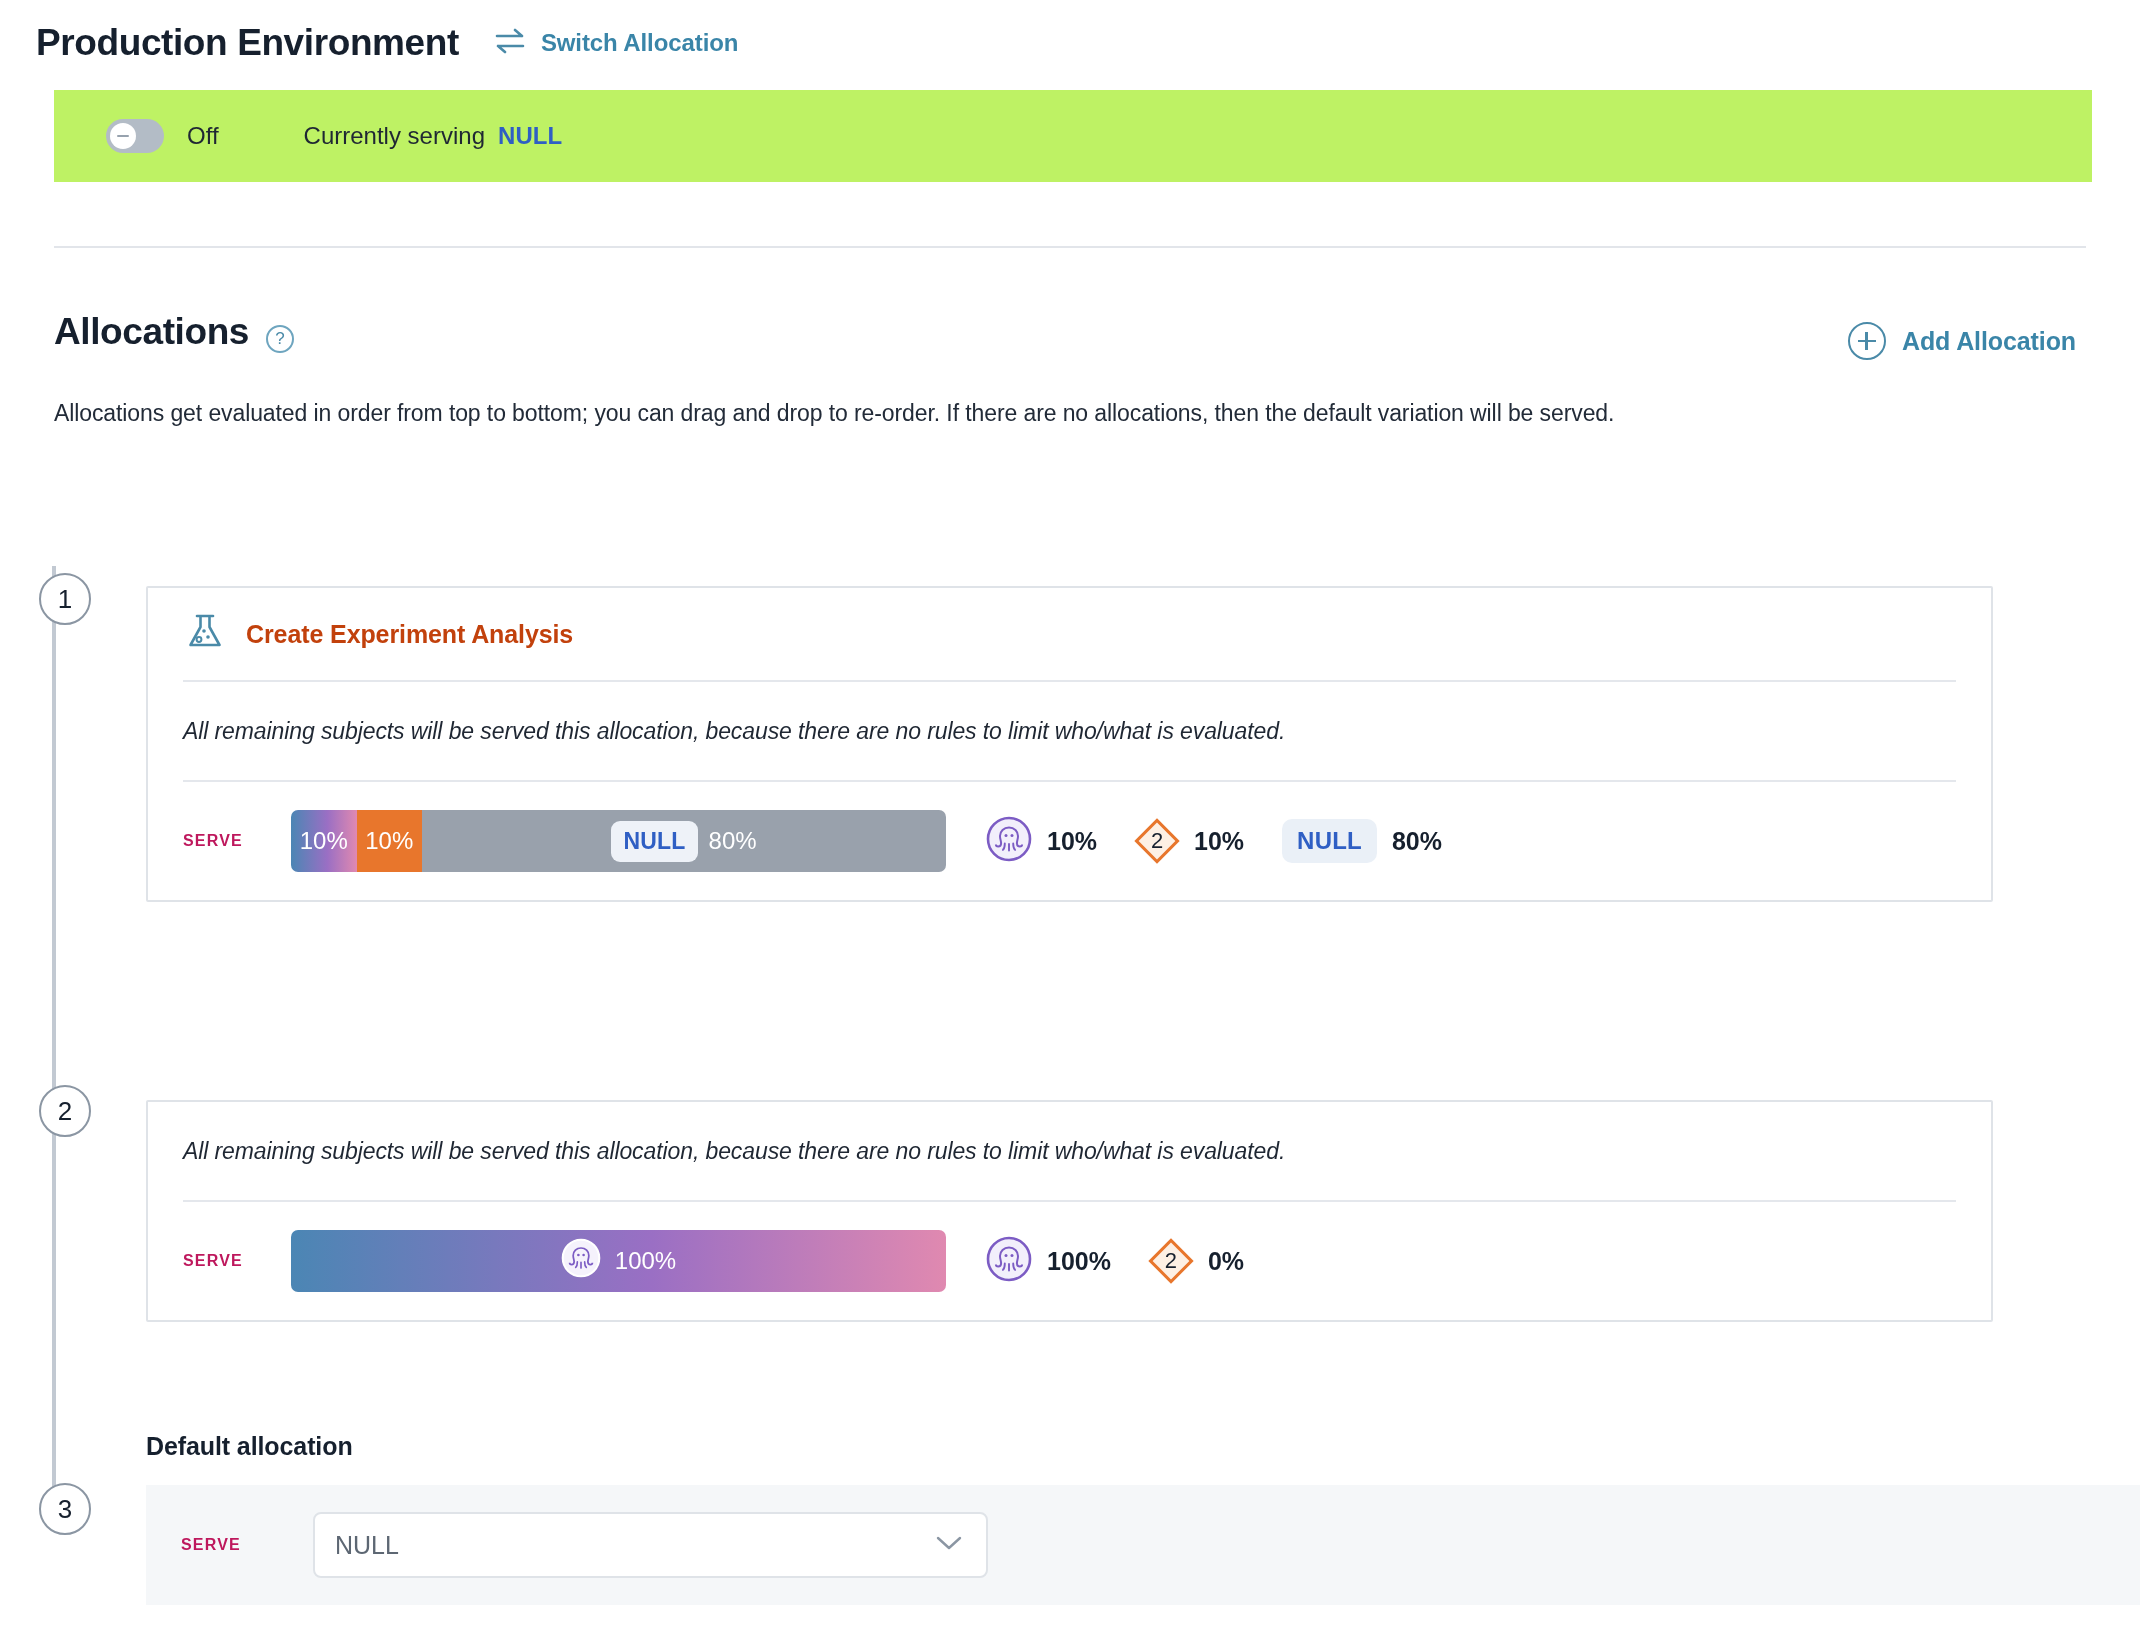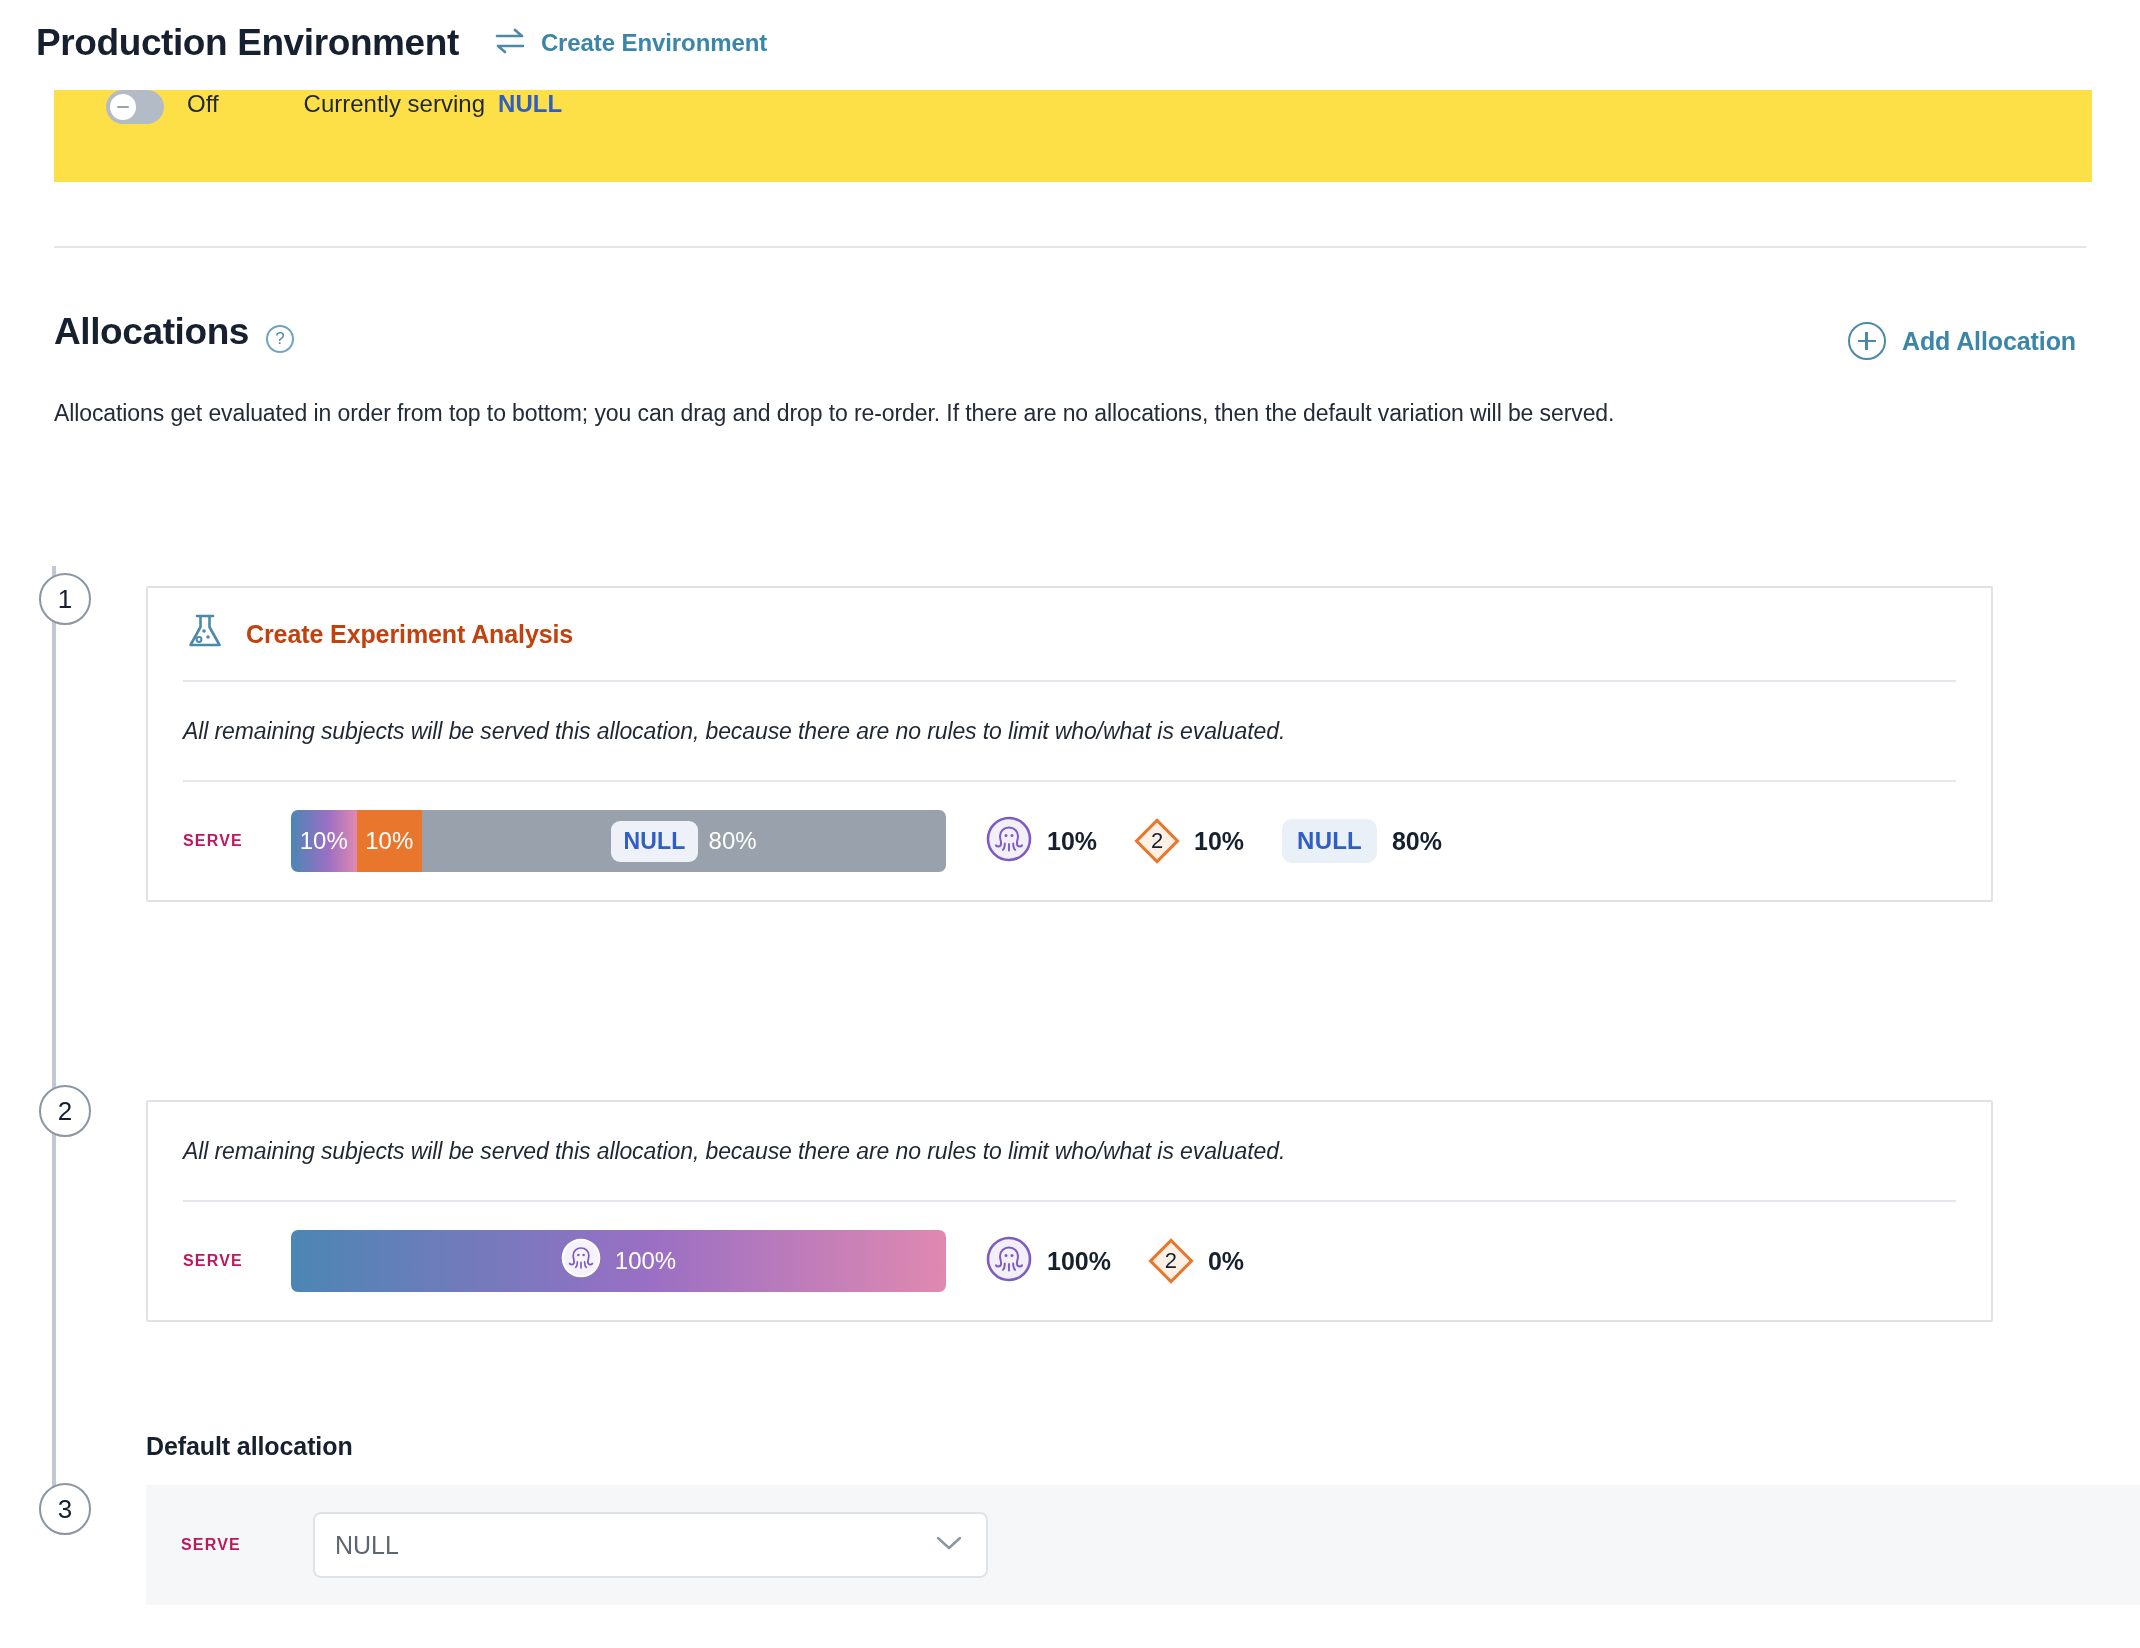--- a/index.html
+++ b/index.html
@@ -47,22 +47,23 @@
     letter-spacing: -0.1px;
   }
   .swap-icon { display: block; }
 
   
   .status-strip {
     margin-top: 26px;
     margin-left: 22px;
     margin-right: 16px;
     height: 92px;
-    background: #fde047;
-    display: flex;
+    background: #bef264;
+    display: flex;
+    align-items: center;
     padding-left: 52px;
   }
   .toggle {
     width: 58px;
     height: 34px;
     border-radius: 17px;
     background: #b3bcc6;
     position: relative;
     display: inline-block;
     cursor: pointer;
@@ -386,21 +387,21 @@
 
   <div class="env-header">
     <div class="env-title">Production Environment</div>
     <div class="switch-env">
       <span class="swap-icon">
         <svg width="34" height="26" viewBox="0 0 34 26">
           <path d="M4 8 H29 M22 2 L29 8" fill="none" stroke="#4a8aa8" stroke-width="2.6" stroke-linecap="round" stroke-linejoin="round"></path>
           <path d="M30 18 H5 M12 24 L5 18" fill="none" stroke="#4a8aa8" stroke-width="2.6" stroke-linecap="round" stroke-linejoin="round"></path>
         </svg>
       </span>
-      <span class="switch-env-label">Create Environment</span>
+      <span class="switch-env-label">Switch Allocation</span>
     </div>
   </div>
 
   <div class="status-strip">
     <span class="toggle">
       <span class="knob"></span>
     </span>
     <span class="toggle-text">Off</span>
     <span class="serving-text">Currently serving</span>
     <span class="serving-value">NULL</span>

